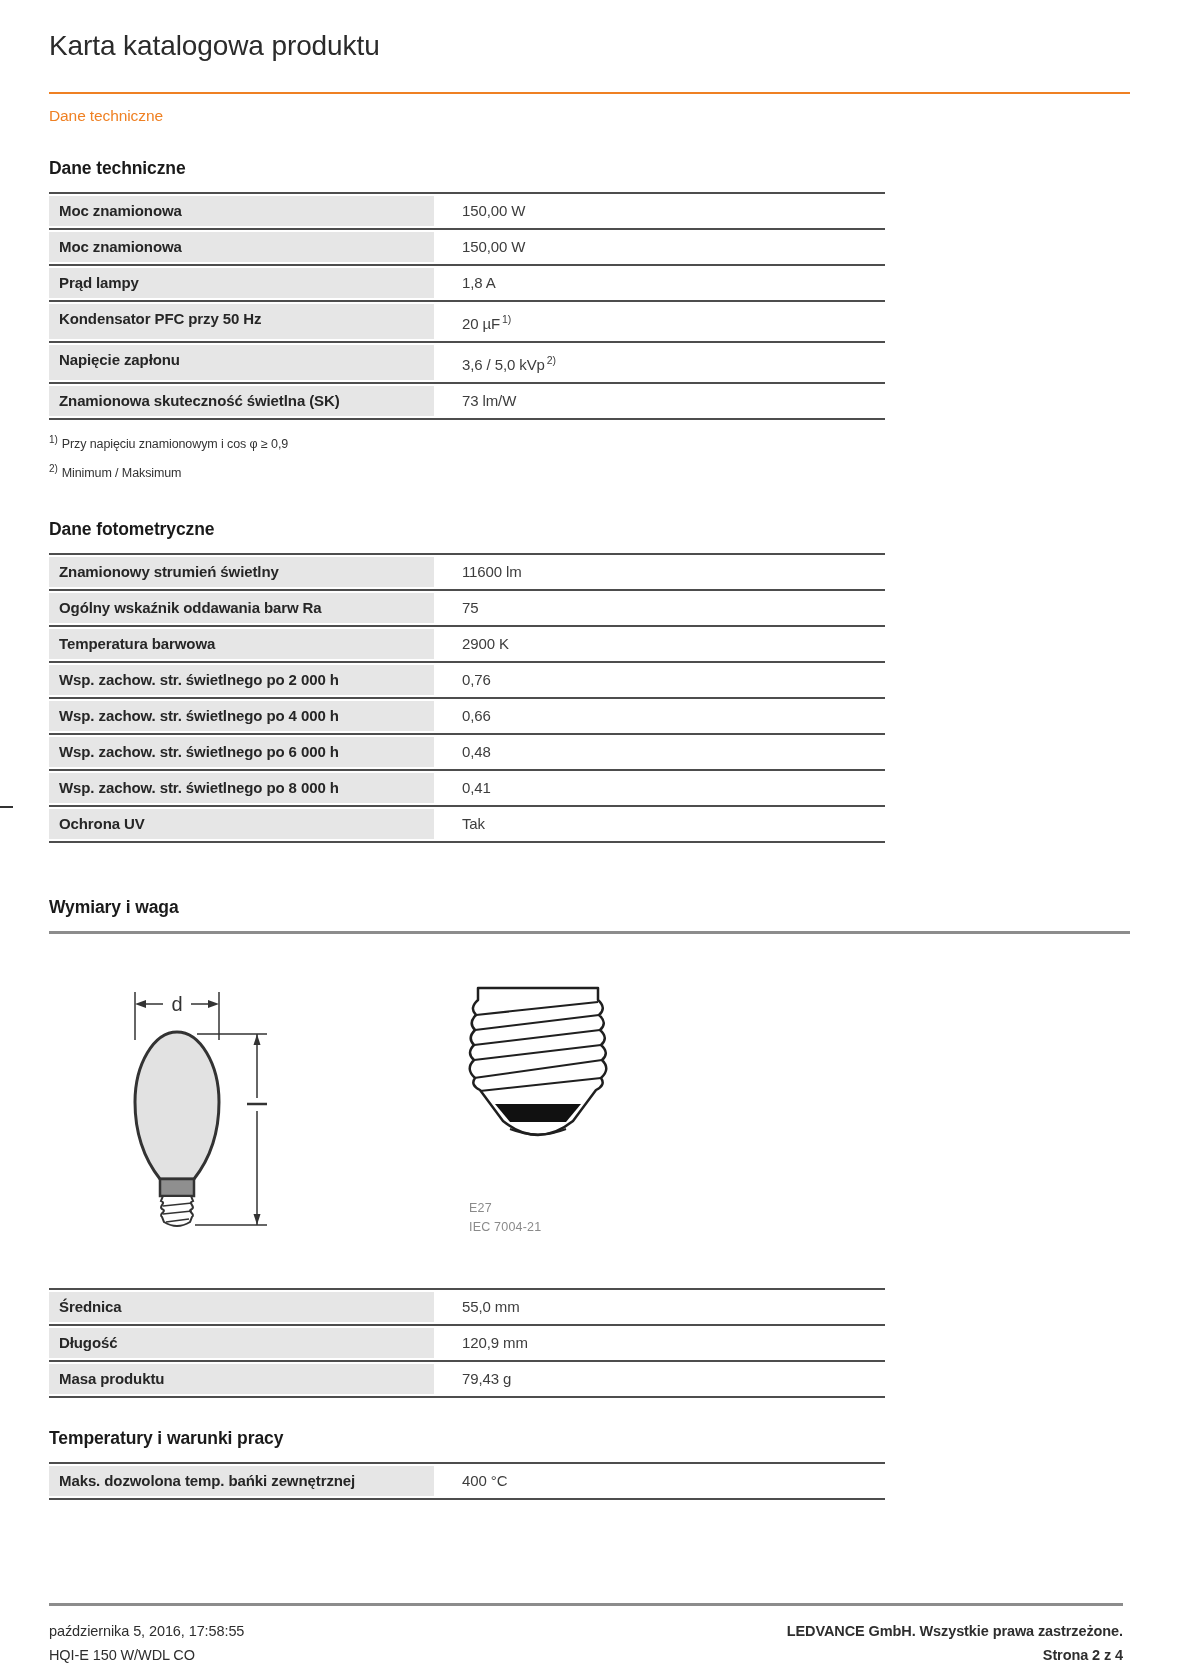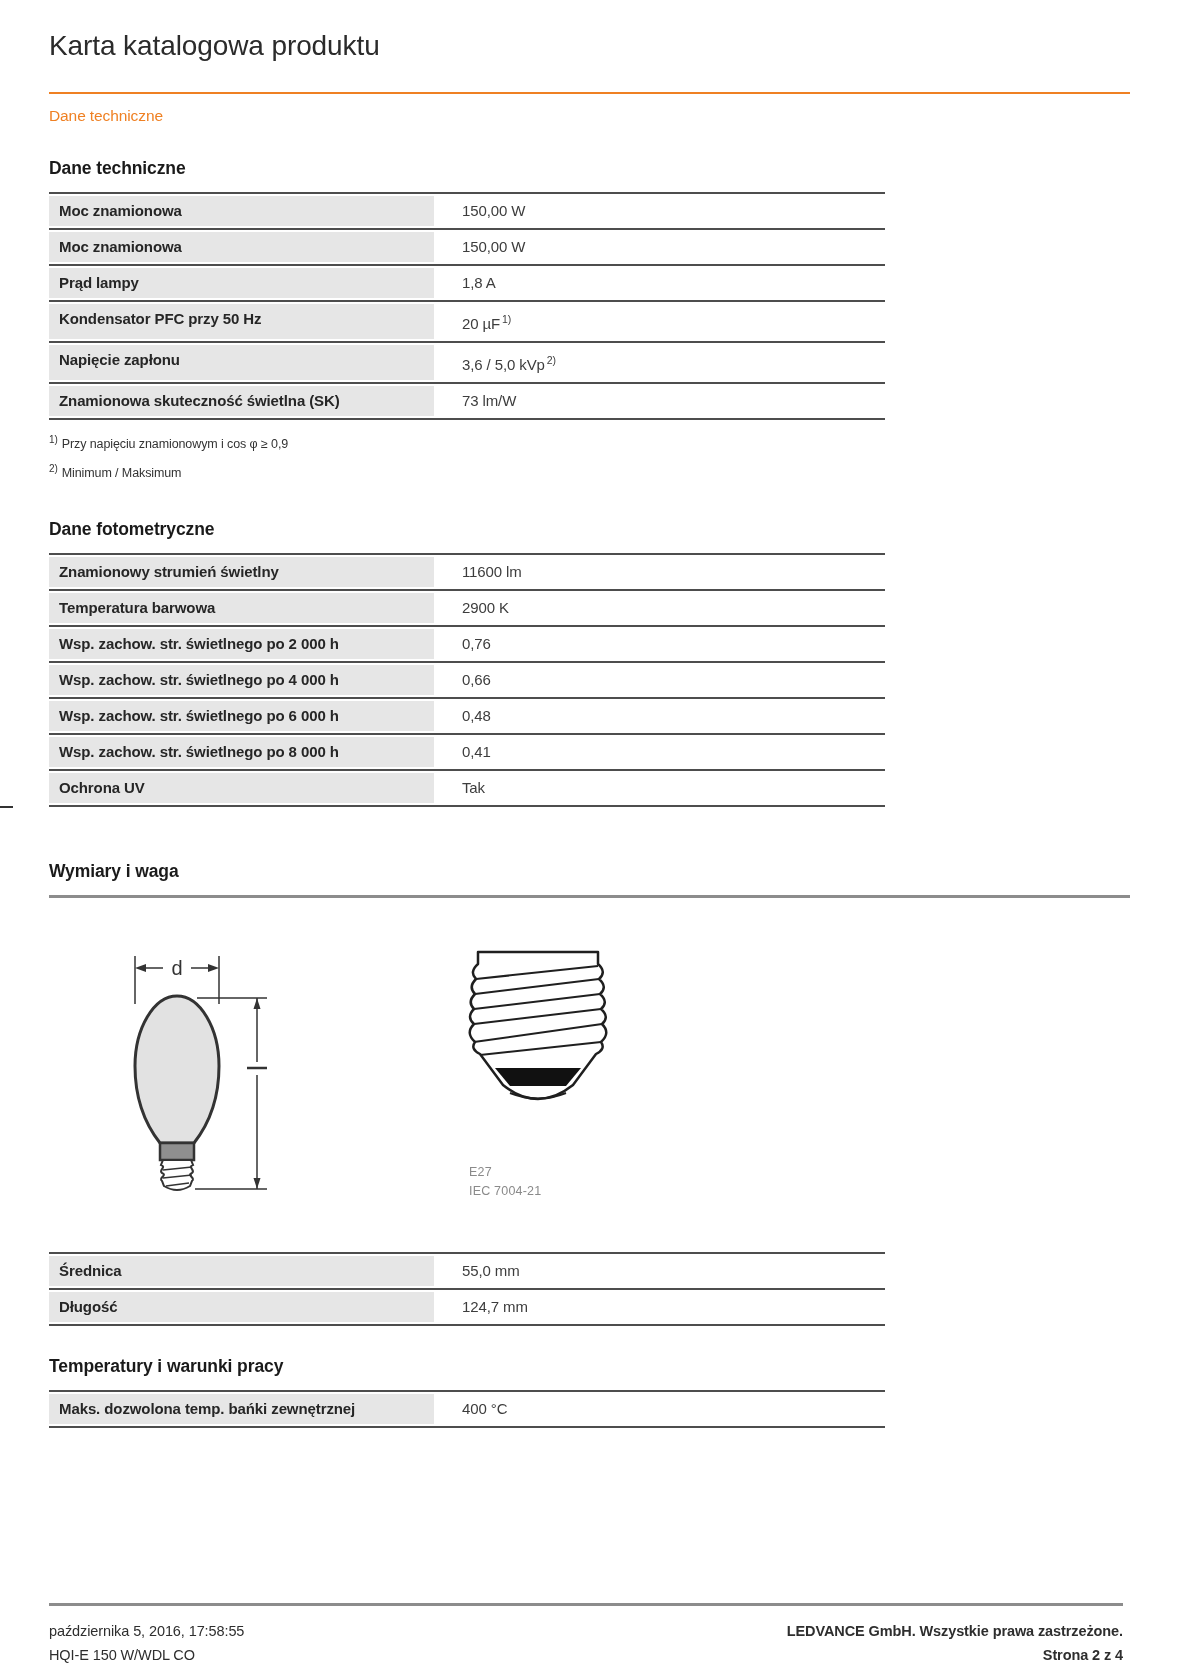--- a/index.html
+++ b/index.html
@@ -184,20 +184,24 @@
       <sup>2)</sup><span>Minimum / Maksimum</span>
     </div>
   </div>
 
   <h2 class="section-heading h-photo">Dane fotometryczne</h2>
 
   <div class="spec-table">
     <div class="trow">
       <div class="tlabel">Znamionowy strumień świetlny</div>
       <div class="tvalue"><span>11600 lm</span></div>
+    </div>
+    <div class="trow">
+      <div class="tlabel">Ogólny wskaźnik oddawania barw Ra</div>
+      <div class="tvalue"><span>75</span></div>
     </div>
     <div class="trow">
       <div class="tlabel">Temperatura barwowa</div>
       <div class="tvalue"><span>2900 K</span></div>
     </div>
     <div class="trow">
       <div class="tlabel">Wsp. zachow. str. świetlnego po 2 000 h</div>
       <div class="tvalue"><span>0,76</span></div>
     </div>
     <div class="trow">
@@ -275,21 +279,25 @@
     </div>
   </div>
 
   <div class="spec-table" style="margin-top:44px;">
     <div class="trow">
       <div class="tlabel">Średnica</div>
       <div class="tvalue"><span>55,0 mm</span></div>
     </div>
     <div class="trow">
       <div class="tlabel">Długość</div>
-      <div class="tvalue"><span>124,7 mm</span></div>
+      <div class="tvalue"><span>120,9 mm</span></div>
+    </div>
+    <div class="trow">
+      <div class="tlabel">Masa produktu</div>
+      <div class="tvalue"><span>79,43 g</span></div>
     </div>
   </div>
 
   <h2 class="section-heading h-temp">Temperatury i warunki pracy</h2>
 
   <div class="spec-table">
     <div class="trow">
       <div class="tlabel">Maks. dozwolona temp. bańki zewnętrznej</div>
       <div class="tvalue"><span>400 °C</span></div>
     </div>

